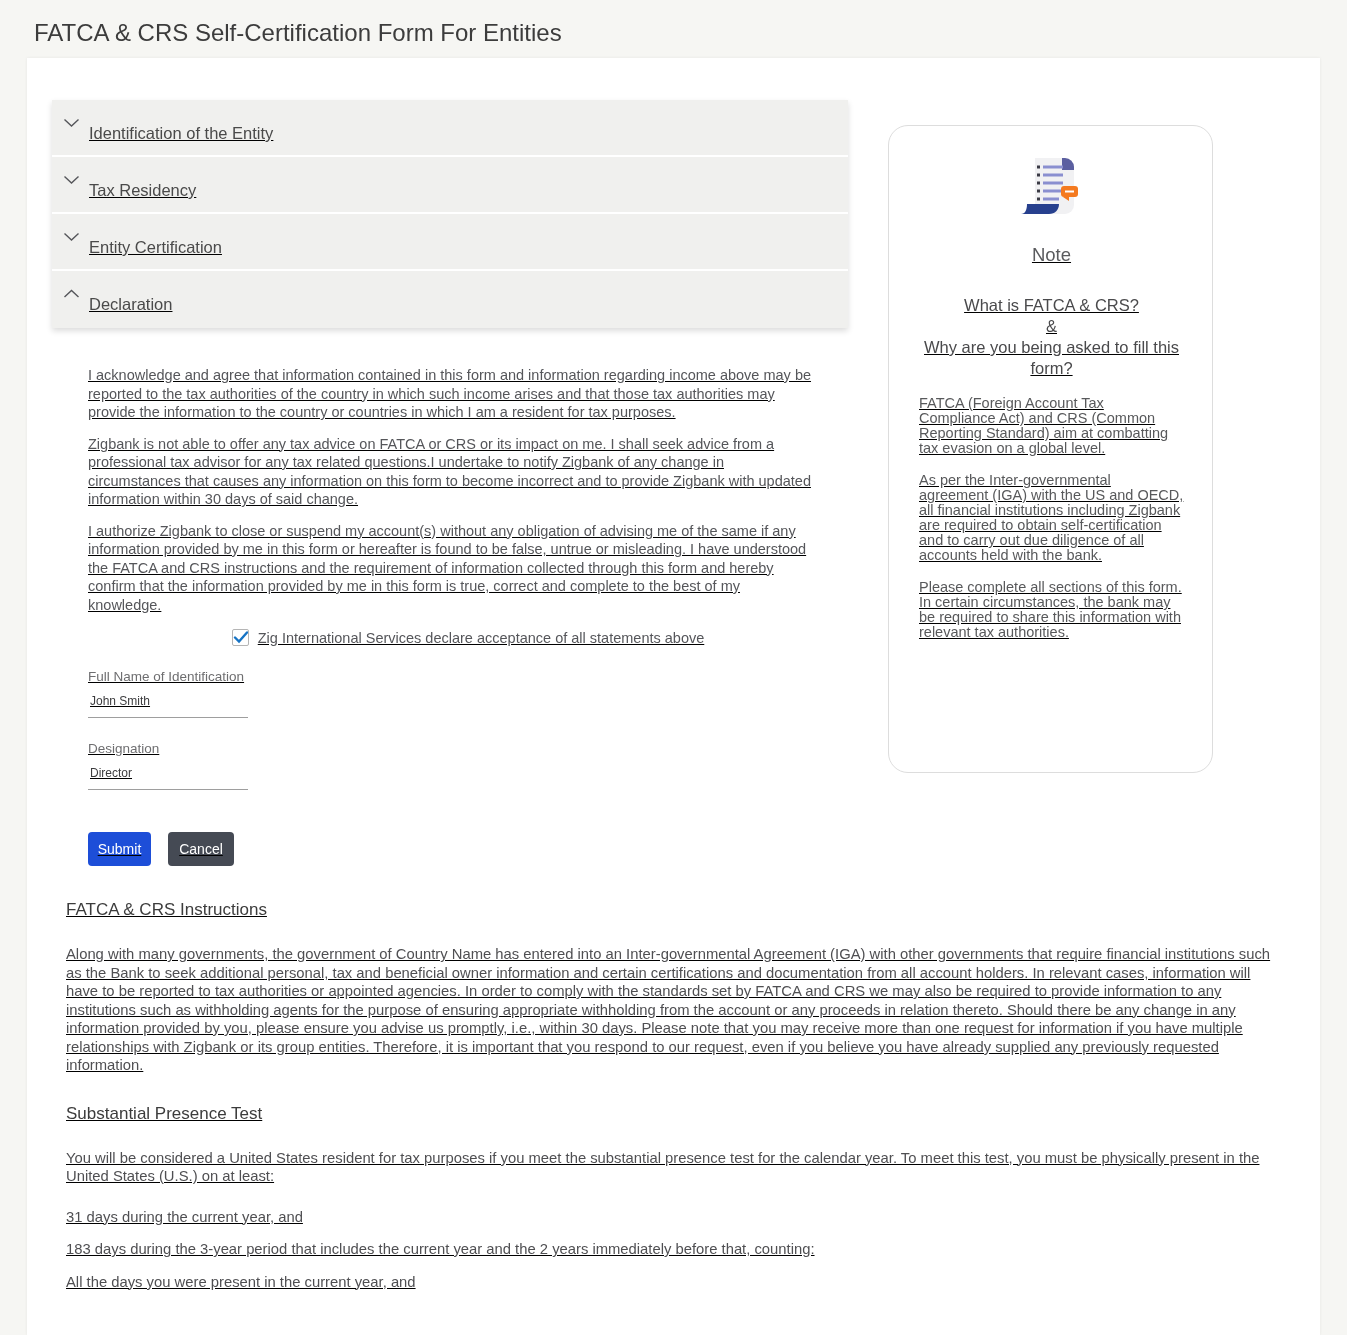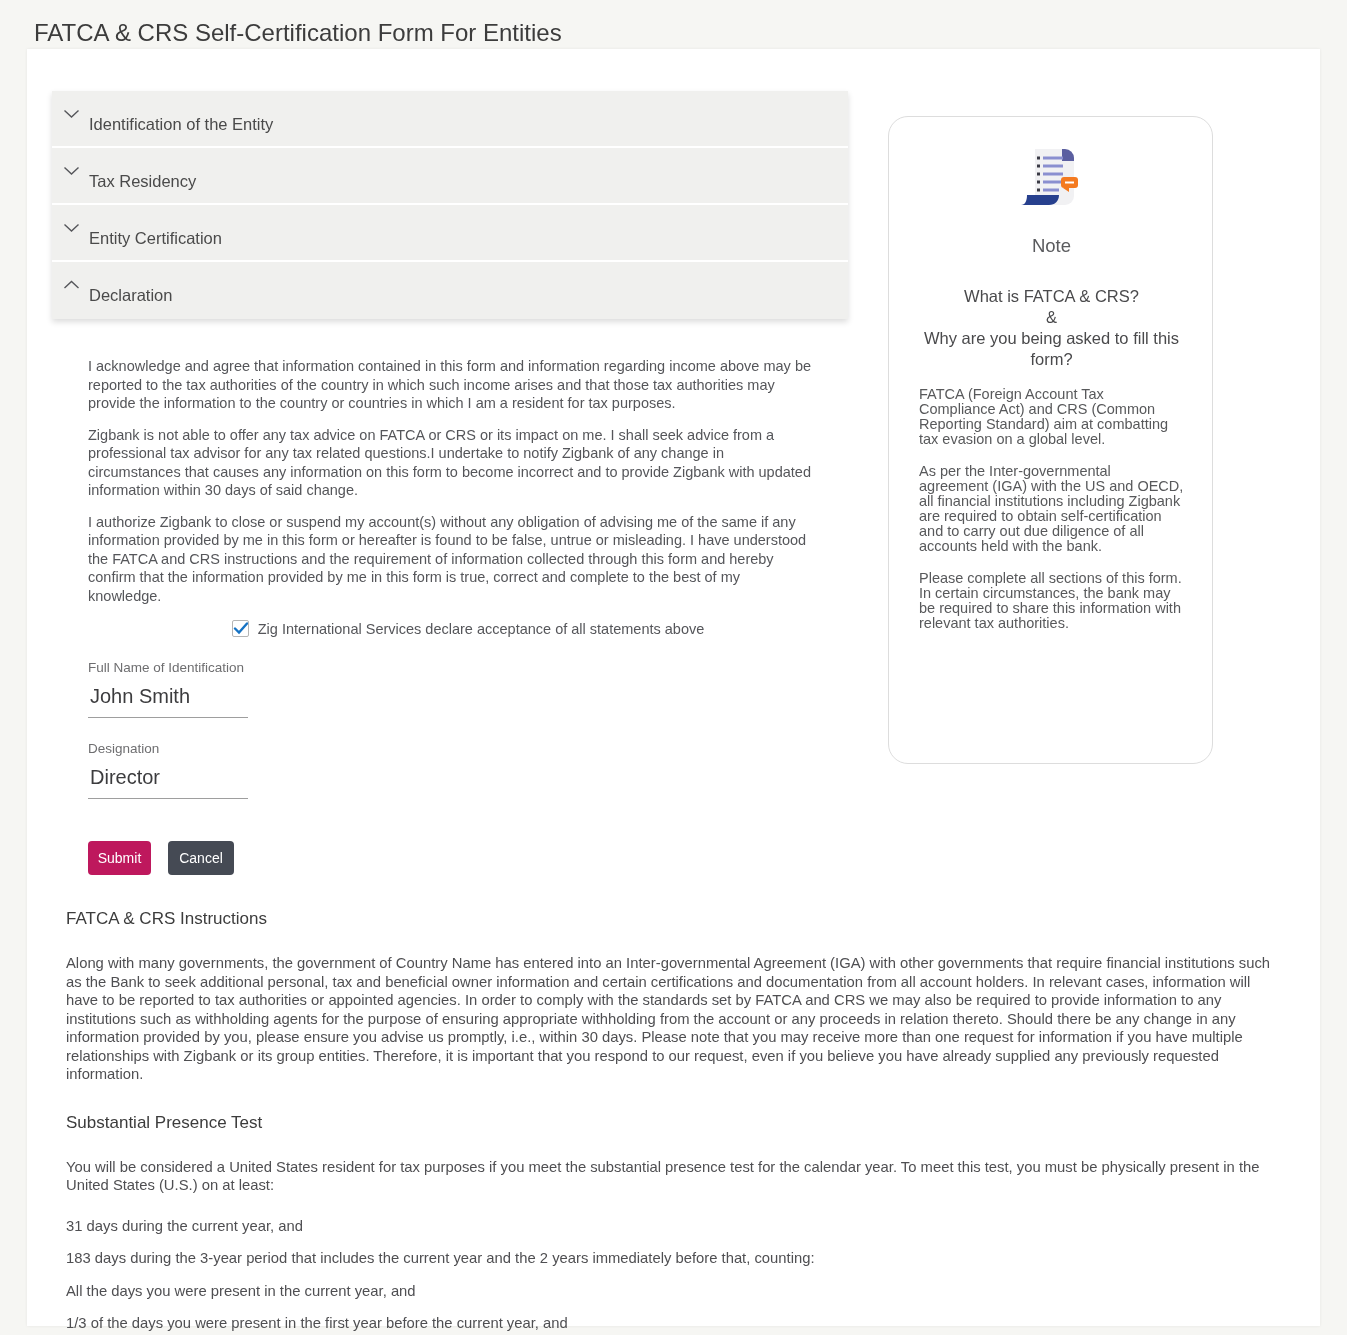--- a/index.html
+++ b/index.html
@@ -1,38 +1,38 @@
 <!DOCTYPE html>
 <html><head>
 <meta charset="utf-8">
 <style>
   * { margin:0; padding:0; box-sizing:border-box; }
   html,body { width:1347px; height:1335px; background:#f6f6f3; font-family:"Liberation Sans", sans-serif; overflow:hidden; }
   .page-title { padding:19px 0 9px 34px; font-size:24px; color:#3c3c3c; height:45px; }
-  .card { background:#fff; margin:4px 27px; height:1277px; box-shadow:0 0 3px rgba(0,0,0,0.07); }
+  .card { background:#fff; margin:13px 27px; height:1277px; box-shadow:0 0 3px rgba(0,0,0,0.07);text-decoration:underline; }
   .top-row { display:flex; padding:42px 0 0 25px; }
   .left-col { width:796px; }
   
   .accordion { box-shadow:0 3px 6px rgba(0,0,0,0.14); }
   .acc-item { background:#f0f0ee; height:57px; padding:12px 16px 0 11px; cursor:pointer; border-bottom:2px solid #fff; display:flex; align-items:flex-start; }
   .acc-item:last-child { border-bottom:none; }
   .chev { width:17px; height:10px; display:inline-block; margin-top:2px; }
   .acc-label { font-size:16.5px; color:#4a4a4a; margin:12px 0 0 9px; }
   
   .decl-panel { padding:38px 0 0 36px; }
   .decl-panel p { width:726px; font-size:14.5px; line-height:18.5px; color:#55565a; margin-bottom:13px; }
   .chk-row { display:flex; align-items:center; margin-top:15px;justify-content:center; }
   .checkbox { width:17px; height:17px; background:#fff; border:1px solid #b5b5b5; border-radius:2px; display:inline-flex; align-items:center; justify-content:center; cursor:pointer; }
   .chk-label { font-size:14.5px; color:#55565a; margin-left:9px; }
   .field { margin-top:23px; width:160px; }
   .field label { font-size:13.5px; color:#6e6e70; display:block; }
-  .field .input { font-size:20px; color:#3c3c3e; padding:10px 0 9px 2px; border-bottom:1px solid #9e9e9e; cursor:text; }
+  .field .input { font-size:12px; color:#3c3c3e; padding:10px 0 9px 2px; border-bottom:1px solid #9e9e9e; cursor:text; }
   .btn-row { margin-top:42px; display:flex; gap:17px; }
   .btn { border:none; color:#fff; font-size:14px; height:34px; border-radius:4px; cursor:pointer; font-family:"Liberation Sans", sans-serif; }
-  .btn-primary { width:63px; background:#be185d; }
+  .btn-primary { width:63px; background:#1d4ed8; }
   .btn-dark { width:66px; background:#454a54; }
   
   .note-card { width:325px; margin:25px 0 0 40px; border:1px solid #ddd; border-radius:20px; background:#fff; padding:28px 28px 26px 30px; height:648px; }
   .note-icon-wrap { text-align:center; }
   .note-title { text-align:center; font-size:18.5px; color:#5a5b5e; margin-top:22px; }
   .note-heading { text-align:center; font-size:16.5px; color:#4a4a4c; line-height:21px; margin-top:29px; }
   .note-card p { font-size:14.5px; color:#58595b; line-height:15px; margin-top:17px; }
   
   .instructions { padding:34px 38px 0 39px; }
   .sec-heading { font-size:17px; color:#3c3c3c; }
@@ -154,18 +154,17 @@
 
   <div class="instructions">
     <div class="sec-heading">FATCA &amp; CRS Instructions</div>
     <p>Along with many governments, the government of Country Name has entered into an Inter-governmental Agreement (IGA) with other governments that require financial institutions such as the Bank to seek additional personal, tax and beneficial owner information and certain certifications and documentation from all account holders. In relevant cases, information will have to be reported to tax authorities or appointed agencies. In order to comply with the standards set by FATCA and CRS we may also be required to provide information to any institutions such as withholding agents for the purpose of ensuring appropriate withholding from the account or any proceeds in relation thereto. Should there be any change in any information provided by you, please ensure you advise us promptly, i.e., within 30 days. Please note that you may receive more than one request for information if you have multiple relationships with Zigbank or its group entities. Therefore, it is important that you respond to our request, even if you believe you have already supplied any previously requested information.</p>
     <div class="sec-heading sub-heading">Substantial Presence Test</div>
     <p>You will be considered a United States resident for tax purposes if you meet the substantial presence test for the calendar year. To meet this test, you must be physically present in the United States (U.S.) on at least:</p>
     <div class="spt-list">
       <p>31 days during the current year, and</p>
       <p>183 days during the 3-year period that includes the current year and the 2 years immediately before that, counting:</p>
       <p>All the days you were present in the current year, and</p>
-      <p>1/3 of the days you were present in the first year before the current year, and</p>
 
     </div>
 
   </div>
 </div>
 
 </body></html>

